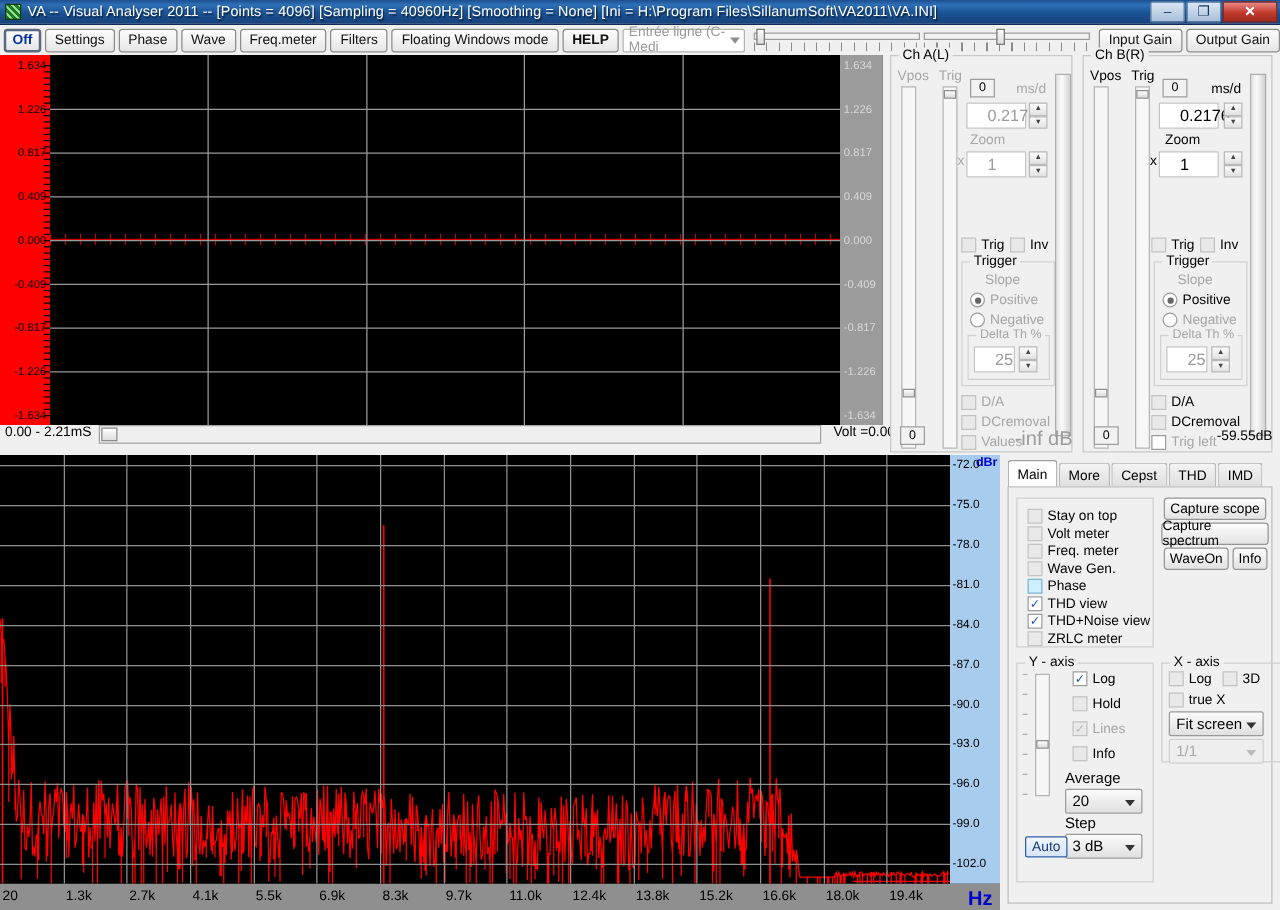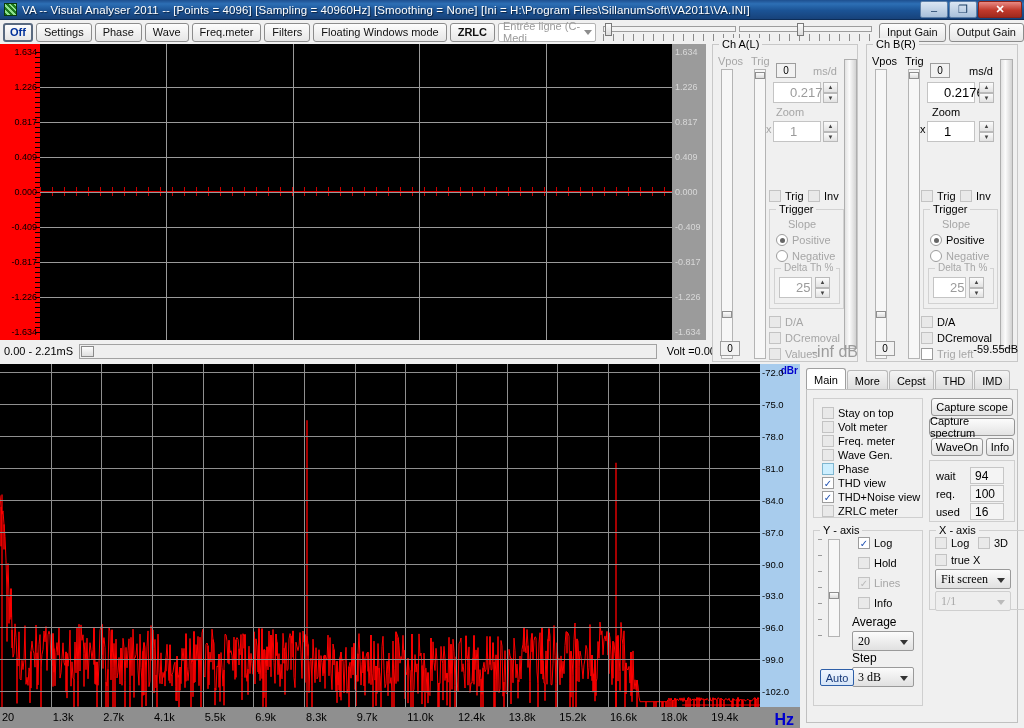--- a/index.html
+++ b/index.html
@@ -85,21 +85,21 @@
   #scopeRightAxis .axlbl{ right:auto; left:3px; }
   #scopePlot{ position:absolute;left:40px;top:0;width:632px;height:296px;background:#000;overflow:hidden;}
   .vgrid{ position:absolute;top:0;width:1px;height:100%;background:#9a9a9a; }
   .hgrid{ position:absolute;left:0;height:1px;width:100%;background:#9a9a9a; }
   #traceA{ position:absolute;left:0;top:147px;height:1px;width:100%;background:#cc0000;}
   #traceTicks{ position:absolute;left:0;top:143px;height:9px;width:100%;
     background-image:repeating-linear-gradient(to right,#cc0000 0 1px,transparent 1px 12px);}
   
   #scopeBottom{
     position:absolute;left:0;top:340px;width:720px;height:22px;background:#f0f0f0;
-    display:flex;align-items:center;font-size:11px;
+    display:flex;align-items:flex-start;font-size:11px;
   }
   #scopeBottom .t{ padding-left:4px; white-space:nowrap; }
   #hscroll{ position:relative; flex:1; margin:0 6px; height:15px;
             border:1px solid #a2a2a2; background:#efefef;}
   #hscroll .thumb{ position:absolute; left:1px; top:1px; width:13px;height:11px;
             background:linear-gradient(to bottom,#fdfdfd,#dedede); border:1px solid #8a8a8a;}
   
   .chpanel{ position:absolute; top:44px; height:318px; border:1px solid #c8c8c8;
             background:#f0f0f0; }
   .chpanel > .legend{ position:absolute;left:6px;top:-7px;background:#f0f0f0;
@@ -147,21 +147,21 @@
   .tab.active{ height:22px;background:#fff;border-color:#9f9f9f;font-weight:normal;}
   #tabbody{ position:absolute;left:6px;top:25px;width:212px;height:334px;
         border:1px solid #c0c0c0;background:#f0f0f0;}
   .sbtn{ border:1px solid #959595;border-radius:3px;
         background:linear-gradient(to bottom,#fcfcfc,#e3e3e3);
         display:flex;align-items:center;justify-content:center;font-size:11px;height:18px;}
   .minibox{ border:1px solid #c6c6c6;background:#f4f4f4;height:17px;width:34px;
         display:flex;align-items:center;padding-left:4px;font-size:12px;}
   .dd{ border:1px solid #9a9a9a;border-radius:2px;
         background:linear-gradient(to bottom,#fbfbfb,#e0e0e0);
-        height:20px;display:flex;align-items:center;padding-left:5px;font-size:12px;position:relative;font-family:Liberation Serif, serif;}
+        height:20px;display:flex;align-items:center;padding-left:5px;font-size:12px;position:relative;}
   .dd .ar{ position:absolute;right:5px;top:8px;border-left:4px solid transparent;
         border-right:4px solid transparent;border-top:5px solid #333;}
   .dd.disabled{ color:#a8a8a8;background:#eee;border-color:#cfcfcf;}
   .dd.disabled .ar{ border-top-color:#bbb;}
   #autoBtn{ position:absolute;left:6px;top:110px;width:34px;height:17px;
         border:1px solid #2e5fa8;border-radius:2px;color:#16397a;
         background:linear-gradient(to bottom,#f0f6ff,#d6e5f7);
         display:flex;align-items:center;justify-content:center;font-size:11px;}
 </style>
 </head>
@@ -178,21 +178,21 @@
 </div>
 
 <div id="toolbar">
   <div class="tbtn off">Off</div>
   <div class="tbtn">Settings</div>
   <div class="tbtn">Phase</div>
   <div class="tbtn">Wave</div>
   <div class="tbtn">Freq.meter</div>
   <div class="tbtn">Filters</div>
   <div class="tbtn">Floating Windows mode</div>
-  <div class="tbtn help">ZRLC</div>
+  <div class="tbtn help">HELP</div>
   <div class="combo">
     <span>Entrée ligne (C-Medi</span>
     <span class="arrow"></span>
   </div>
   <div class="gslider" style="margin-left:4px;">
     <div class="track"></div>
     <div class="ticks"></div>
     <div class="thumb" style="left:2px;"></div>
   </div>
   <div class="gslider">
@@ -545,30 +545,20 @@
             <span>ZRLC meter</span>
           </div>
         </div>
     </div>
 
     <div class="sbtn" style="position:absolute;left:124px;top:8px;width:82px;">Capture scope</div>
     <div class="sbtn" style="position:absolute;left:122px;top:28px;width:86px;">Capture spectrum</div>
     <div class="sbtn" style="position:absolute;left:124px;top:48px;width:52px;">WaveOn</div>
     <div class="sbtn" style="position:absolute;left:179px;top:48px;width:28px;">Info</div>
 
-    <div class="grp" style="left:122px;top:70px;width:86px;height:62px;border-color:#cfcfcf;">
-      <div id="counters">
-          <div style="position: absolute; left: 6px; top: 9px; font-size: 11px;">wait</div>
-          <div class="minibox" style="position: absolute; left: 40px; top: 6px;">94</div>
-          <div style="position: absolute; left: 6px; top: 27px; font-size: 11px;">req.</div>
-          <div class="minibox" style="position: absolute; left: 40px; top: 24px;">100</div>
-          <div style="position: absolute; left: 6px; top: 45px; font-size: 11px;">used</div>
-          <div class="minibox" style="position: absolute; left: 40px; top: 42px;">16</div>
-        </div>
-    </div>
 
     <div class="grp" style="left:6px;top:140px;width:110px;height:176px;border-color:#cfcfcf;">
       <div class="legend">Y - axis</div>
       <div class="vsl" style="left:14px;top:8px;height:98px;width:12px;">
         <div class="th" style="top:52px;"></div>
       </div>
       <div style="position:absolute;left:4px;top:8px;width:32px;height:98px;
         background-image:repeating-linear-gradient(to bottom,#9a9a9a 0 1px,transparent 1px 16px);
         background-size:4px 16px;background-repeat:repeat-y;background-position:0 0;"></div>
       <div class="cbx" style="position:absolute;left:44px;top:6px;">

